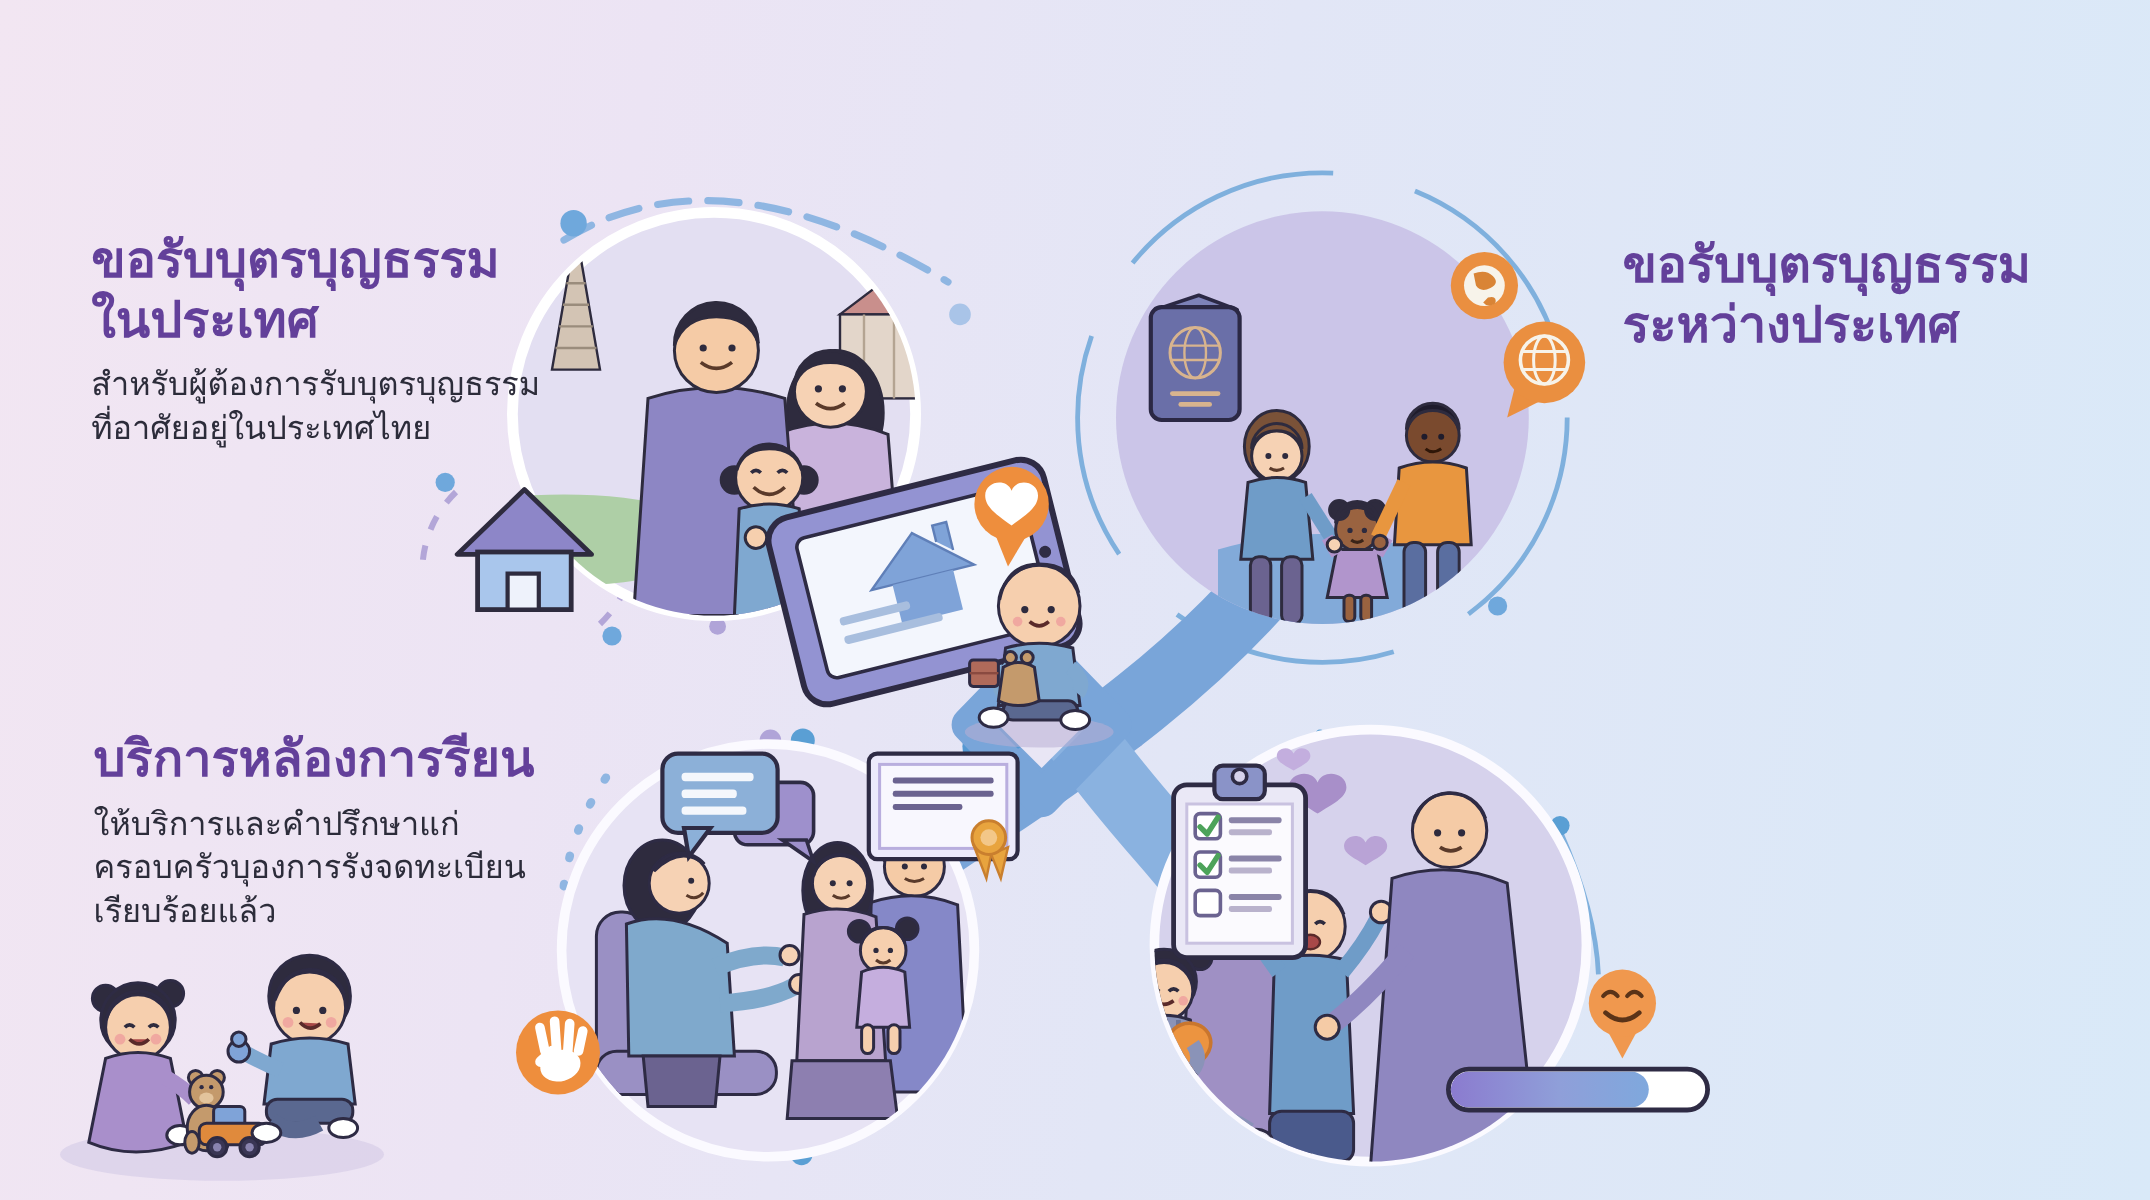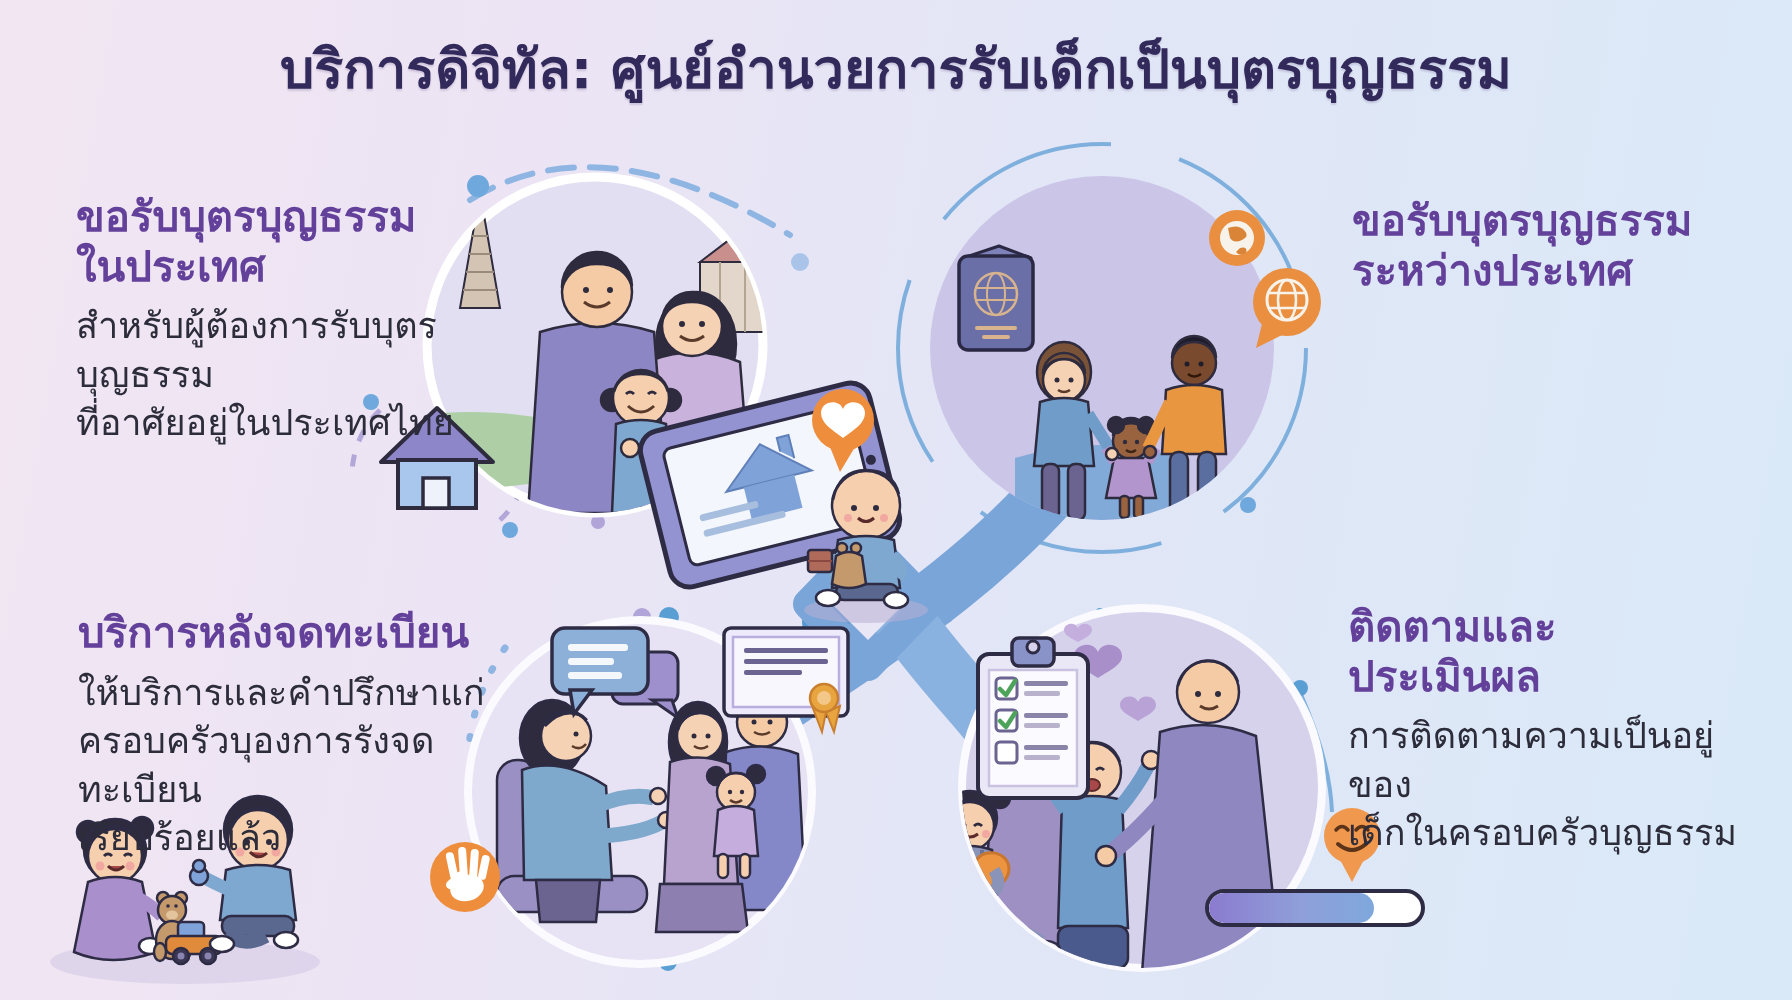--- a/index.html
+++ b/index.html
@@ -13,21 +13,21 @@
     position:absolute; left:0; top:26px; width:100%; margin:0;
     text-align:center; font-size:54px; font-weight:800; letter-spacing:0px;
     color:#332a5c; text-shadow:0 2px 2px rgba(60,40,100,.18);
   }
   .section{position:absolute;font-family:Liberation Mono, monospace;}
   .section h2{
     margin:0 0 10px 0; font-size:42px; line-height:1.18; font-weight:800;
     color:#63409a; white-space:pre-line;
   }
   .section p{
-    margin:0; font-size:36px; line-height:1.35; font-weight:500;
+    margin:0; font-size:27px; line-height:1.35; font-weight:500;
     color:#2c2c3a; white-space:pre-line;
   }
   .sec-domestic{left:76px; top:196px; width:430px;}
   .sec-intercountry{left:1352px; top:200px; width:420px;}
   .sec-post{left:78px; top:612px; width:440px;}
   .sec-monitor{left:1348px; top:606px; width:420px;}
   .progress{
     position:absolute; left:1205px; top:889px; width:212px; height:30px;
     background:#ffffff; border:4px solid #2e2b44; border-radius:20px; overflow:hidden;
   }
@@ -443,45 +443,38 @@
   </g>
 
   <g>
     <polygon points="1338,856 1366,856 1352,882" fill="#f0984e"></polygon>
     <circle cx="1352" cy="836" r="28" fill="#f0984e"></circle>
     <path d="M1336 830 q6 -7 12 0 M1356 830 q6 -7 12 0" stroke="#5a3318" stroke-width="3.5" fill="none" stroke-linecap="round"></path>
     <path d="M1338 844 q14 12 28 0" stroke="#5a3318" stroke-width="4" fill="none" stroke-linecap="round"></path>
   </g>
 </svg>
 
-<h1 class="title">บริการดิจิทัล: ศูนย์อำนวยการรับเด็กเป็นบุตรบุญธรรม</h1>
 
 <div class="section sec-domestic">
   <h2>ขอรับบุตรบุญธรรม
 ในประเทศ</h2>
   <p>สำหรับผู้ต้องการรับบุตรบุญธรรม
 ที่อาศัยอยู่ในประเทศไทย</p>
 </div>
 
 <div class="section sec-intercountry">
   <h2>ขอรับบุตรบุญธรรม
 ระหว่างประเทศ</h2>
 </div>
 
 <div class="section sec-post">
-  <h2>บริการหลังจดทะเบียน</h2>
+  <h2>บริการหลัองการรียน</h2>
   <p>ให้บริการและคำปรึกษาแก่
 ครอบครัวบุองการรังจดทะเบียน
 เรียบร้อยแล้ว</p>
 </div>
 
-<div class="section sec-monitor">
-  <h2>ติดตามและ
-ประเมินผล</h2>
-  <p>การติดตามความเป็นอยู่ของ
-เด็กในครอบครัวบุญธรรม</p>
-</div>
 
 <div class="progress">
   <div class="fill" style="width: 78%;"></div>
 </div>
 
 </div>
 
 </body></html>

